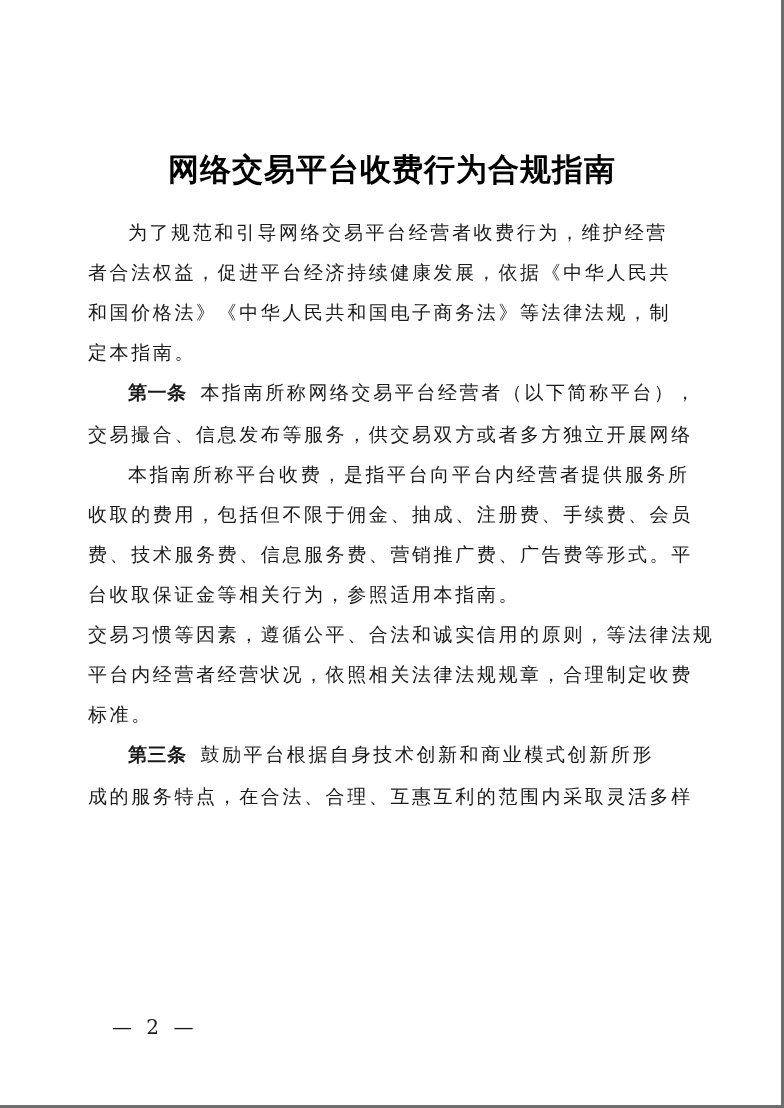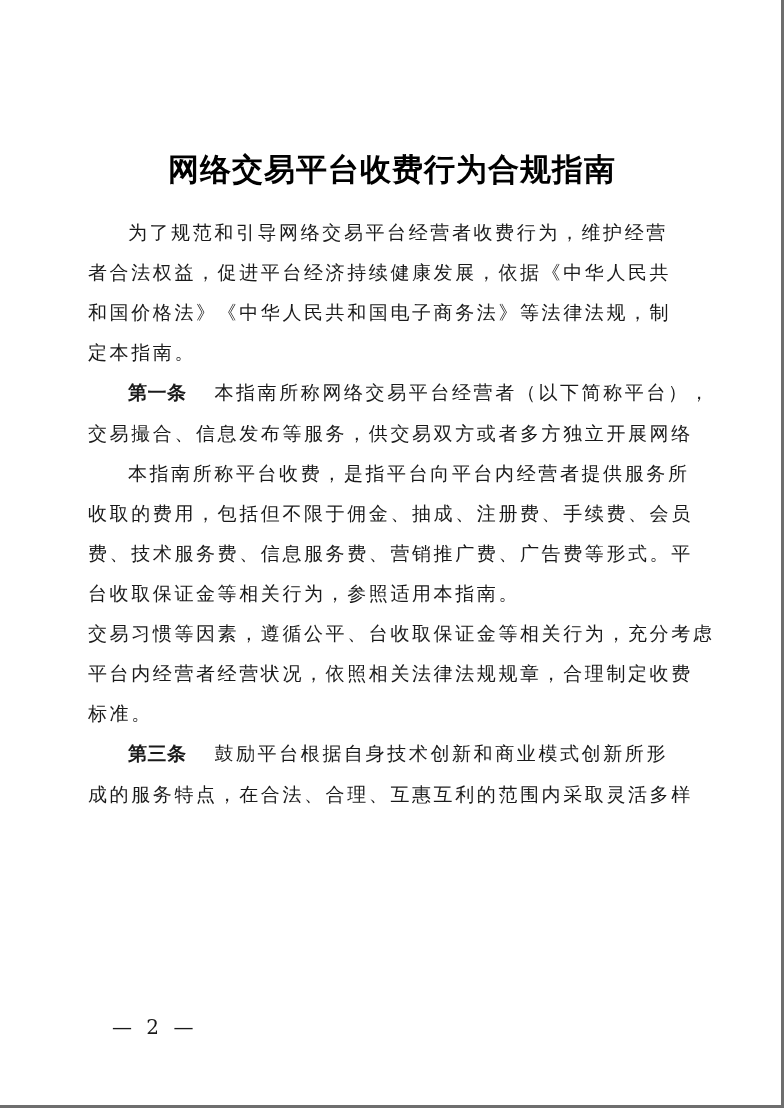--- a/index.html
+++ b/index.html
@@ -44,24 +44,24 @@
     }
     .para {
       margin: 0;
       font-size: 19px;
       line-height: 40px;
       letter-spacing: 2.6px;
       text-align: justify;
       text-indent: 2.1em;
     }
     .article-label {
-      font-family: Liberation Serif, serif;
+      font-family: Liberation Mono, monospace;
       font-weight: bold;
       letter-spacing: 0.5px;
-      margin-right: 28px;
+      margin-right: 14px;
     }
     .line {
       display: block;
       white-space: nowrap;
     }
     .page-number {
       position: absolute;
       left: 112px;
       top: 1015px;
       font-size: 20px;
@@ -92,21 +92,21 @@
 
 
     <p class="para">
       <span class="line">本指南所称平台收费，是指平台向平台内经营者提供服务所</span>
       <span class="line" style="text-indent:0">收取的费用，包括但不限于佣金、抽成、注册费、手续费、会员</span>
       <span class="line" style="text-indent:0">费、技术服务费、信息服务费、营销推广费、广告费等形式。平</span>
       <span class="line" style="text-indent:0">台收取保证金等相关行为，参照适用本指南。</span>
     </p>
 
     <p class="para">
-      <span class="line" style="text-indent:0">交易习惯等因素，遵循公平、台收取保证金等相关行为，充分考虑</span>
+      <span class="line" style="text-indent:0">交易习惯等因素，遵循公平、合法和诚实信用的原则，等法律法规</span>
       <span class="line" style="text-indent:0">平台内经营者经营状况，依照相关法律法规规章，合理制定收费</span>
       <span class="line" style="text-indent:0">标准。</span>
     </p>
 
     <p class="para">
       <span class="line"><span class="article-label">第三条</span><span>鼓励平台根据自身技术创新和商业模式创新所形</span></span>
       <span class="line" style="text-indent:0">成的服务特点，在合法、合理、互惠互利的范围内采取灵活多样</span>
     </p>
 
   </div>

